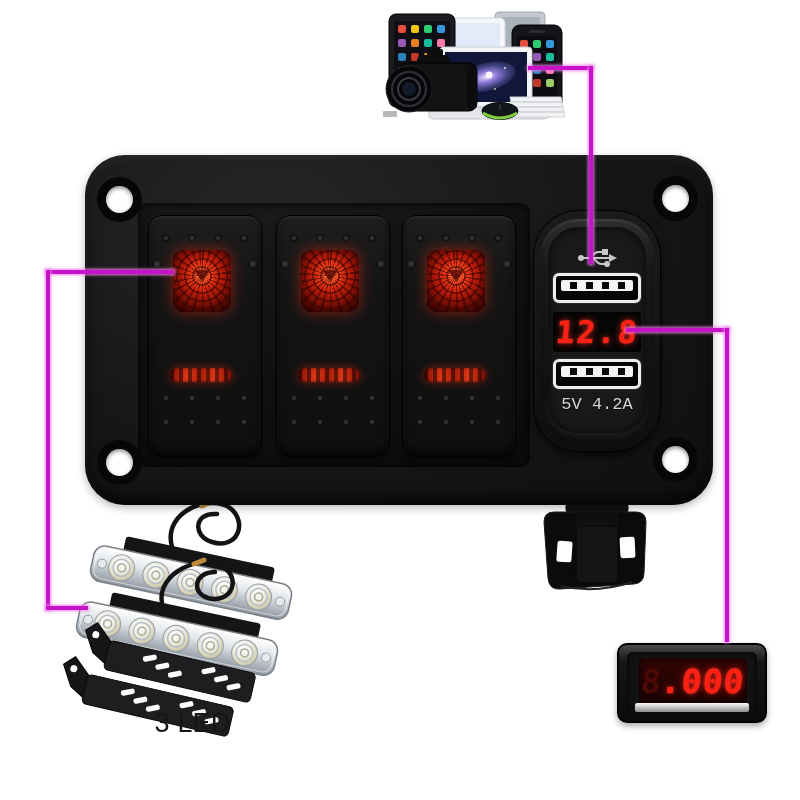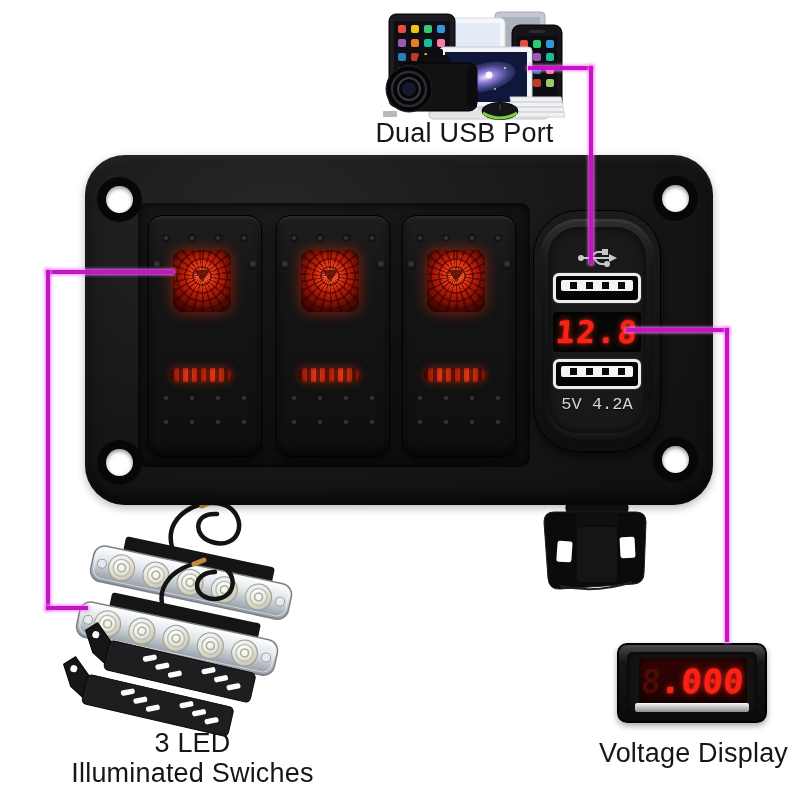--- a/index.html
+++ b/index.html
@@ -194,21 +194,20 @@
       <rect x="0" y="106" width="14" height="6" rx="1" fill="#b9b9bd"></rect>
     </g>
 
     <g>
       <ellipse cx="117" cy="106" rx="18" ry="8.5" fill="#14171a" stroke="#000"></ellipse>
       <path d="M100 108 Q117 118 134 108" fill="none" stroke="#7fcf3e" stroke-width="3"></path>
       <path d="M117 99 v6" stroke="#34383c" stroke-width="1.5"></path>
     </g>
   </svg>
 
-  <div class="label" style="left:352px;top:118px;width:225px">Dual USB Port</div>
 
   <svg class="abs" style="left:536px;top:496px;z-index:2" width="122" height="106" viewBox="0 0 122 106">
     <rect x="30" y="6" width="62" height="12" rx="5" fill="#121212" stroke="#000"></rect>
     <path d="M18 16 Q8 16 8 26 L12 82 Q13 94 24 93 L98 88 Q108 87 108 77 L110 26 Q110 16 100 16 Z" fill="#0b0b0b" stroke="#1c1c1c"></path>
     <rect x="21" y="45" width="15" height="21" rx="2.5" fill="#ffffff" transform="rotate(4 28 55)"></rect>
     <rect x="84" y="41" width="15" height="21" rx="2.5" fill="#ffffff" transform="rotate(-3 91 51)"></rect>
     <rect x="40" y="16" width="42" height="20" fill="#101010"></rect>
     <rect x="40" y="30" width="42" height="57" rx="6" fill="#151515" stroke="#060606"></rect>
     <path d="M24 90 Q60 98 96 86" fill="none" stroke="#232323" stroke-width="2"></path>
   </svg>
@@ -387,34 +386,32 @@
       <rect x="0" y="0" width="150" height="30" rx="5" fill="#1e1e20" stroke="#0a0a0a"></rect>
       <rect x="36" y="6" width="14" height="5.5" rx="2.5" fill="#fdfdfd" transform="rotate(-24 43 9)"></rect>
       <rect x="50" y="11" width="14" height="5.5" rx="2.5" fill="#fdfdfd" transform="rotate(-24 57 14)"></rect>
       <rect x="64" y="16" width="14" height="5.5" rx="2.5" fill="#fdfdfd" transform="rotate(-24 71 19)"></rect>
       <rect x="96" y="5" width="14" height="5.5" rx="2.5" fill="#fdfdfd" transform="rotate(-24 103 8)"></rect>
       <rect x="110" y="10" width="14" height="5.5" rx="2.5" fill="#fdfdfd" transform="rotate(-24 117 13)"></rect>
       <rect x="124" y="15" width="14" height="5.5" rx="2.5" fill="#fdfdfd" transform="rotate(-24 131 18)"></rect>
     </g>
   </svg>
 
-  <div class="label label2" style="left:50px;top:728px;width:285px">
+  <div class="label label2" style="left:50px;top:708px;width:285px">
     <div>3 LED</div>
-    <div>Illuminated Swiches</div>
   </div>
 
   <div class="vm">
     <div class="frame"></div>
     <div class="win">
       <span class="ghost">8</span>
         <span class="digits">.000</span>
     </div>
     <div class="chrome"></div>
   </div>
-  <div class="label" style="left:586px;top:738px;width:215px">Voltage Display</div>
 
   <div class="callout" style="left:528px;top:66px;width:65px;height:4px"></div>
   <div class="callout" style="left:589px;top:66px;width:4px;height:198px"></div>
 
   <div class="callout" style="left:46px;top:270px;width:128px;height:4px"></div>
   <div class="callout" style="left:46px;top:270px;width:4px;height:340px"></div>
   <div class="callout" style="left:46px;top:606px;width:42px;height:4px"></div>
 
   <div class="callout" style="left:626px;top:328px;width:103px;height:4px"></div>
   <div class="callout" style="left:725px;top:328px;width:4px;height:314px"></div>

